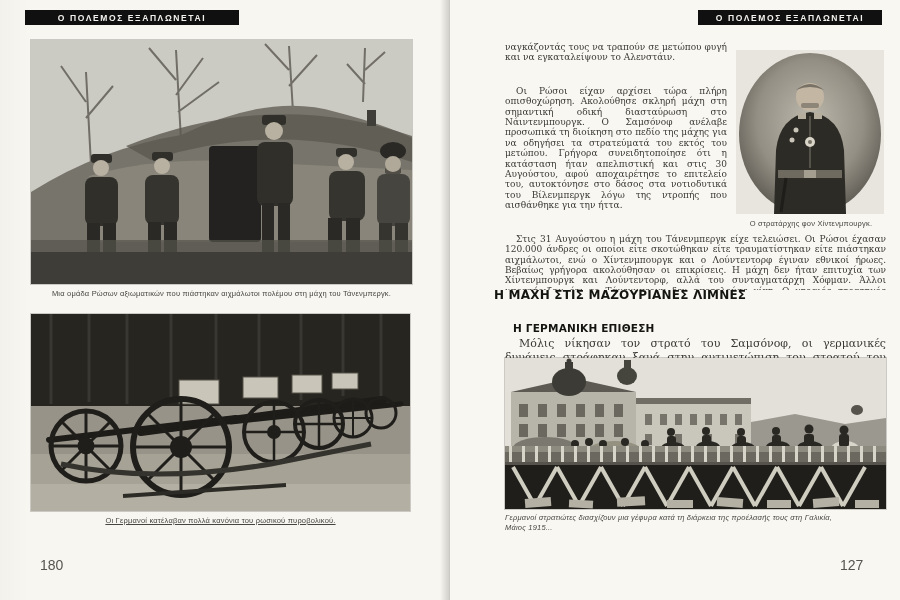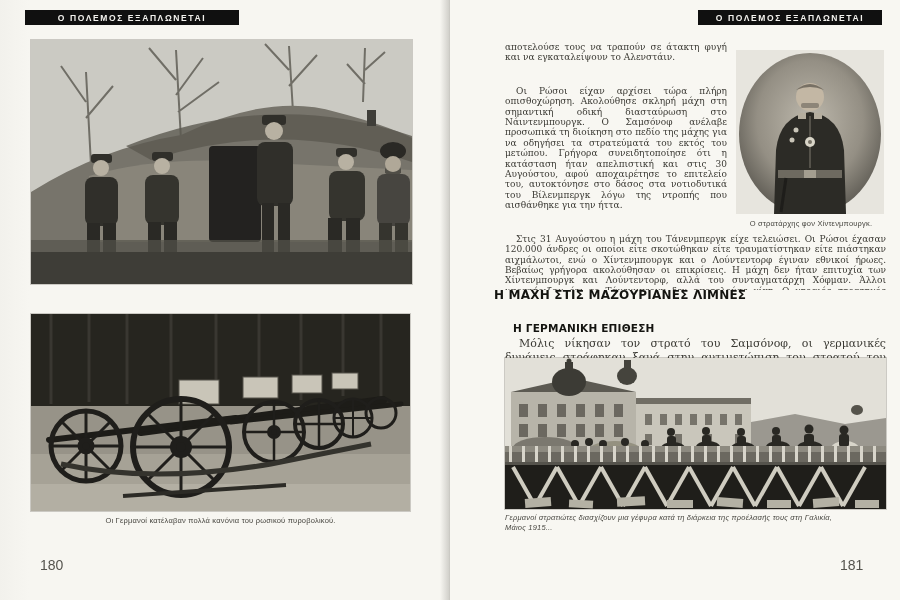--- a/index.html
+++ b/index.html
@@ -96,20 +96,21 @@
             <path d="M354,128 Q362,136 370,128 L370,133 Q362,140 354,133 Z" fill="#504e47"></path>
             <rect x="346" y="134" width="33" height="52" rx="8" fill="#474540"></rect>
             <rect x="348" y="183" width="13" height="38" fill="#35342e"></rect>
             <rect x="364" y="183" width="13" height="38" fill="#35342e"></rect>
           </g>
         </g>
         <rect x="0" y="200" width="381" height="14" fill="#56544c" opacity="0.7"></rect>
         <rect x="0" y="212" width="381" height="32" fill="#3e3d37"></rect>
       </svg>
     </figure>
+    <div class="caption cap-center" style="left:31px;top:289px;width:381px;">Μια ομάδα Ρώσων αξιωματικών που πιάστηκαν αιχμάλωτοι πολέμου στη μάχη του Τάνενμπεργκ.</div>
 
     <figure class="photo-frame" style="left:31px;top:314px;width:379px;height:197px;">
       <svg viewBox="0 0 379 197" preserveAspectRatio="none">
         <rect x="0" y="0" width="379" height="197" fill="#979388"></rect>
         <rect x="0" y="0" width="379" height="92" fill="#26251f"></rect>
         <g stroke="#393731" stroke-width="3">
           <line x1="20" y1="0" x2="20" y2="90"></line>
             <line x1="58" y1="0" x2="58" y2="88"></line>
           <line x1="96" y1="0" x2="96" y2="90"></line>
             <line x1="140" y1="0" x2="140" y2="86"></line>
@@ -166,21 +167,21 @@
               <line x1="303" y1="104" x2="341" y2="104" stroke-width="2"></line>
           </g>
           <g stroke-width="3">
               <circle cx="350" cy="99" r="15"></circle>
             </g>
         </g>
         <path d="M30,150 Q120,170 240,150 L340,130" stroke="#34332d" stroke-width="5" fill="none"></path>
         <line x1="92" y1="182" x2="255" y2="171" stroke="#2c2b26" stroke-width="4"></line>
       </svg>
     </figure>
-    <div class="caption cap-center" style="left:31px;top:516px;width:379px;">Οι Γερμανοί κατέλαβαν πολλά κανόνια του ρωσικού πυροβολικού.</div>
+    <div class="caption cap-center" style="left:31px;top:516px;width:379px;text-decoration:underline;">Οι Γερμανοί κατέλαβαν πολλά κανόνια του ρωσικού πυροβολικού.</div>
 
     <div class="pagenum pn-left">180</div>
   </div>
 
   <div class="gutter"></div>
 
   <div class="page page-right">
 
     <div class="header-bar hb-right">
       <span>Ο ΠΟΛΕΜΟΣ ΕΞΑΠΛΩΝΕΤΑΙ</span>
@@ -210,21 +211,21 @@
             <circle cx="74" cy="92" r="2" fill="#777165"></circle>
             <circle cx="60" cy="80" r="2.5" fill="#c9c5b8"></circle>
             <circle cx="56" cy="90" r="2.5" fill="#c9c5b8"></circle>
             <rect x="42" y="120" width="64" height="8" fill="#6e6a60"></rect>
             <rect x="68" y="120" width="12" height="8" fill="#a49e90"></rect>
             <line x1="50" y1="128" x2="45" y2="162" stroke="#1e1d1a" stroke-width="3"></line>
           </g>
         </svg>
         <div class="pcap">Ο στρατάρχης φον Χίντενμπουργκ.</div>
       </div>
-      <p>αποτελούσε τους να τραπούν σε άτακτη φυγή και να εγκαταλείψουν το Αλενστάιν.</p>
+      <p>ναγκάζοντάς τους να τραπούν σε μετώπου φυγή και να εγκαταλείψουν το Αλενστάιν.</p>
       <p class="indent">Οι Ρώσοι είχαν αρχίσει τώρα πλήρη οπισθοχώρηση. Ακολούθησε σκληρή μάχη στη σημαντική οδική διασταύρωση στο Νάιντενμπουργκ. Ο Σαμσόνοφ ανέλαβε προσωπικά τη διοίκηση στο πεδίο της μάχης για να οδηγήσει τα στρατεύματά του εκτός του μετώπου. Γρήγορα συνειδητοποίησε ότι η κατάσταση ήταν απελπιστική και στις 30 Αυγούστου, αφού αποχαιρέτησε το επιτελείο του, αυτοκτόνησε στο δάσος στα νοτιοδυτικά του Βίλενμπεργκ λόγω της ντροπής που αισθάνθηκε για την ήττα.</p>
       <p class="indent">Στις 31 Αυγούστου η μάχη του Τάνενμπεργκ είχε τελειώσει. Οι Ρώσοι έχασαν 120.000 άνδρες οι οποίοι είτε σκοτώθηκαν είτε τραυματίστηκαν είτε πιάστηκαν αιχμάλωτοι, ενώ ο Χίντενμπουργκ και ο Λούντεντορφ έγιναν εθνικοί ήρωες. Βεβαίως γρήγορα ακολούθησαν οι επικρίσεις. Η μάχη δεν ήταν επιτυχία των Χίντενμπουργκ και Λούντεντορφ, αλλά του συνταγματάρχη Χόφμαν. Άλλοι υποστήριξαν ότι το Τάνενμπεργκ δεν αποτελούσε νίκη. Ο γηραιός στρατηγός παραδέχτηκε αργότερα: «Δεν έχω ιδέα ποιος ευθύνεται για τη νίκη στο Τάνενμπεργκ, αλλά ένα είναι βέβαιο —εάν είχαμε χάσει, εγώ θα ήμουν υπαίτιος».</p>
     </div>
 
     <h2 class="sec-heading">Η ΜΑΧΗ ΣΤΙΣ ΜΑΖΟΥΡΙΑΝΕΣ ΛΙΜΝΕΣ</h2>
     <h3 class="sub-heading">Η ΓΕΡΜΑΝΙΚΗ ΕΠΙΘΕΣΗ</h3>
     <p class="sec-para">Μόλις νίκησαν τον στρατό του Σαμσόνοφ, οι γερμανικές δυνάμεις στράφηκαν ξανά στην αντιμετώπιση του στρατού του Ρένενκαμπφ. Ο</p>
 
     <figure class="photo-frame" style="left:55px;top:358px;width:381px;height:151px;">
       <svg viewBox="0 0 381 151" preserveAspectRatio="none">
@@ -360,15 +361,15 @@
           <rect x="162" y="142" width="26" height="8"></rect>
           <rect x="212" y="140" width="26" height="9" transform="rotate(4 225 144)"></rect>
           <rect x="262" y="142" width="24" height="8"></rect>
           <rect x="308" y="140" width="26" height="9" transform="rotate(-4 321 144)"></rect>
           <rect x="350" y="142" width="24" height="8"></rect>
         </g>
       </svg>
     </figure>
     <div class="caption cap-italic" style="left:55px;top:513px;width:345px;">Γερμανοί στρατιώτες διασχίζουν μια γέφυρα κατά τη διάρκεια της προέλασής τους στη Γαλικία, Μάιος 1915...</div>
 
-    <div class="pagenum pn-right">181</div>
+    <div class="pagenum pn-right">127</div>
   </div>
 </div>
 
 </body></html>

